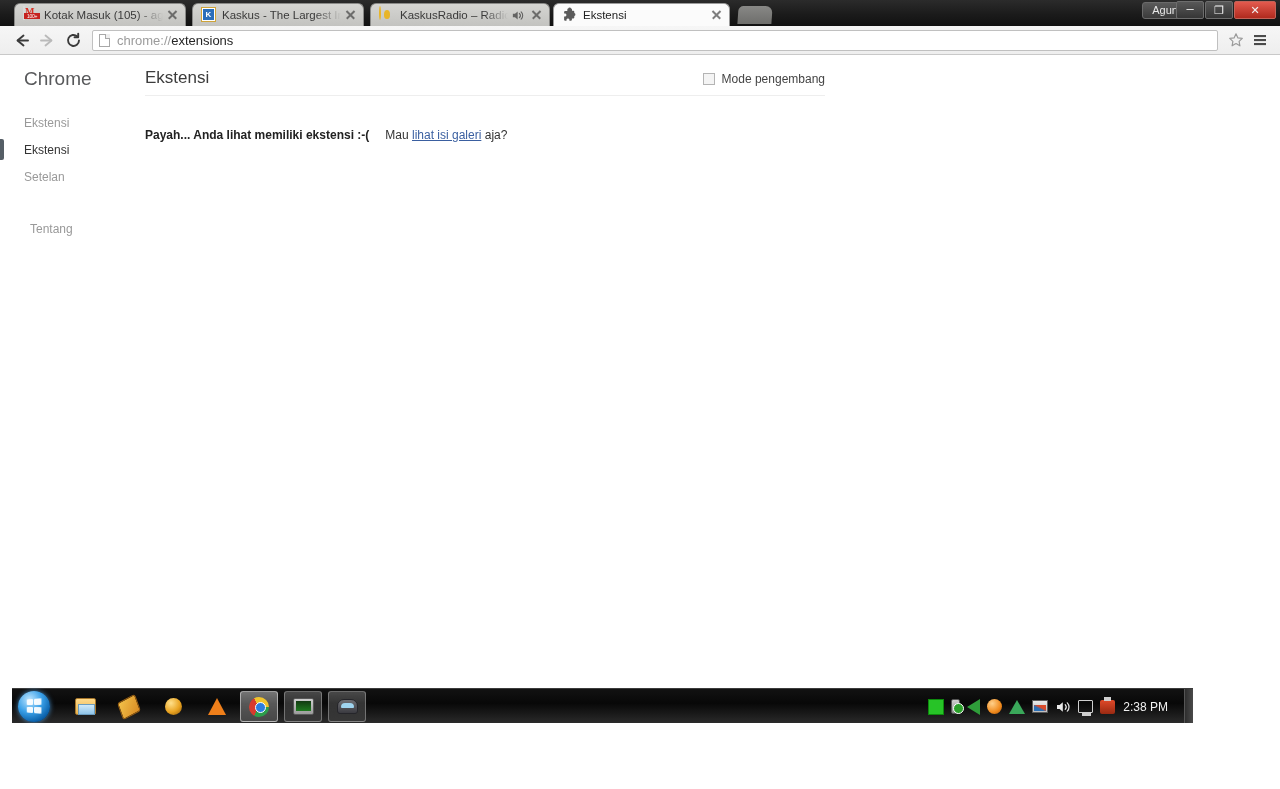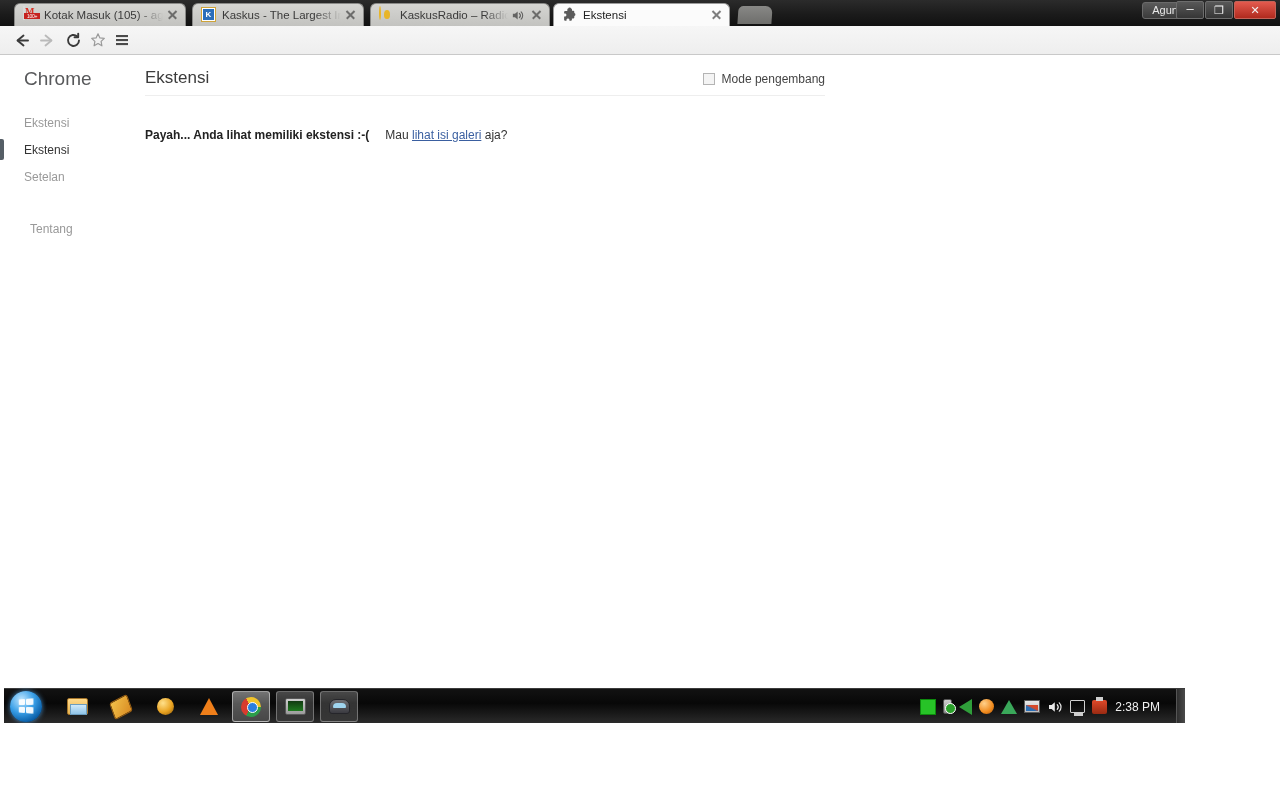--- a/index.html
+++ b/index.html
@@ -340,21 +340,21 @@
   }
   .empty-strong { font-weight: bold; }
   .empty-tail { margin-left: 16px; color: #333333; }
   .gallery-link {
     color: #3a5fa0;
   }
 
   
   .taskbar {
     position: absolute;
-    left: 4px; top: 688px;
+    left: 12px; top: 688px;
     width: 1181px; height: 35px;
     background: linear-gradient(to bottom, #121212 0%, #080808 42%, #1e1e1e 80%, #2b2b2b 100%);
     border-top: 1px solid #3b3b3b;
   }
   .start-orb {
     position: absolute;
     left: 6px; top: 2px;
     width: 32px; height: 31px;
     border-radius: 50%;
     background: radial-gradient(circle at 36% 28%, #bfe6ff 0%, #3aa0e8 42%, #0a5fa8 75%, #063a68 100%);
@@ -629,20 +629,25 @@
         <path d="M2 8.5 L12.1 8.5" stroke="#b9b9b9" stroke-width="1.8" stroke-linecap="round"></path>
       </svg>
     </div>
     <div class="nav-btn">
       <svg width="17" height="17" viewBox="0 0 17 17">
         <path d="M14 8.5 A5.5 5.5 0 1 1 12.1 4.3" fill="none" stroke="#3a3a3a" stroke-width="1.9" stroke-linecap="round"></path>
         <path d="M13.2 1.6 L13.2 5.3 L9.5 5.3" fill="none" stroke="#3a3a3a" stroke-width="1.9" stroke-linecap="round" stroke-linejoin="round"></path>
       </svg>
     </div>
 
+    <div class="omnibox">
+      <span class="page-icon"></span>
+      <span class="url-scheme">chrome://</span>
+        <span class="url-host">extensions</span>
+    </div>
 
     <div class="star-btn">
       <svg width="16" height="16" viewBox="0 0 16 16">
         <path d="M8 1.8 L9.9 5.9 L14.3 6.4 L11.1 9.4 L11.9 13.8 L8 11.6 L4.1 13.8 L4.9 9.4 L1.7 6.4 L6.1 5.9 Z" fill="none" stroke="#9a9a9a" stroke-width="1.2" stroke-linejoin="round"></path>
       </svg>
     </div>
     <div class="menu-btn">
       <svg width="16" height="16" viewBox="0 0 16 16">
         <rect x="2" y="3" width="12" height="2.1" fill="#4a4a4a"></rect>
         <rect x="2" y="7" width="12" height="2.1" fill="#4a4a4a"></rect>

